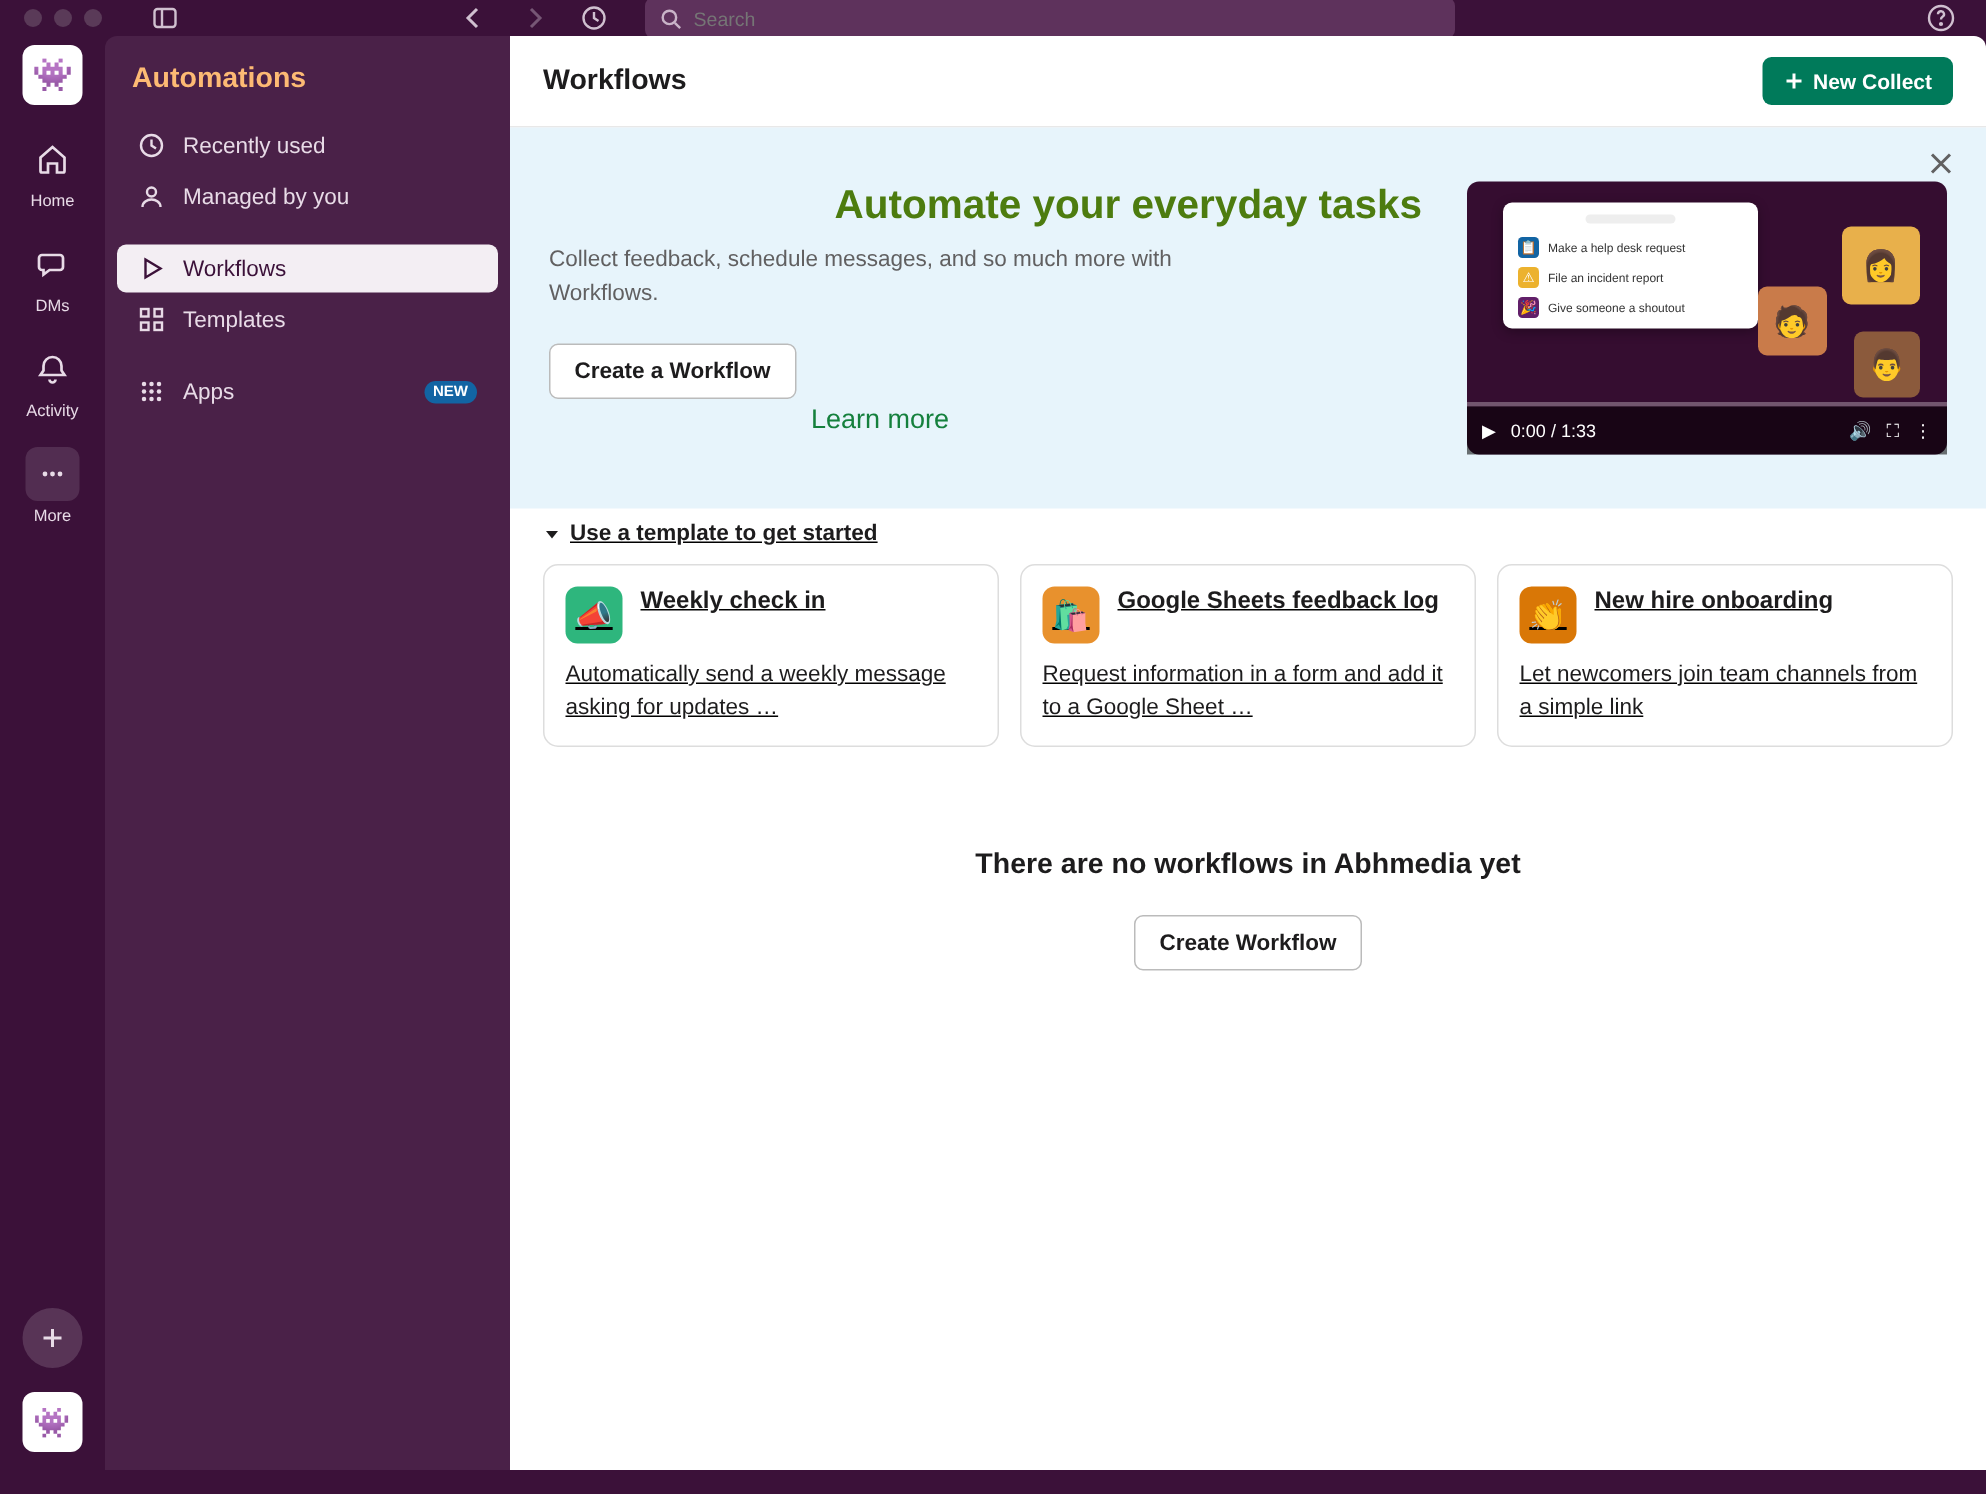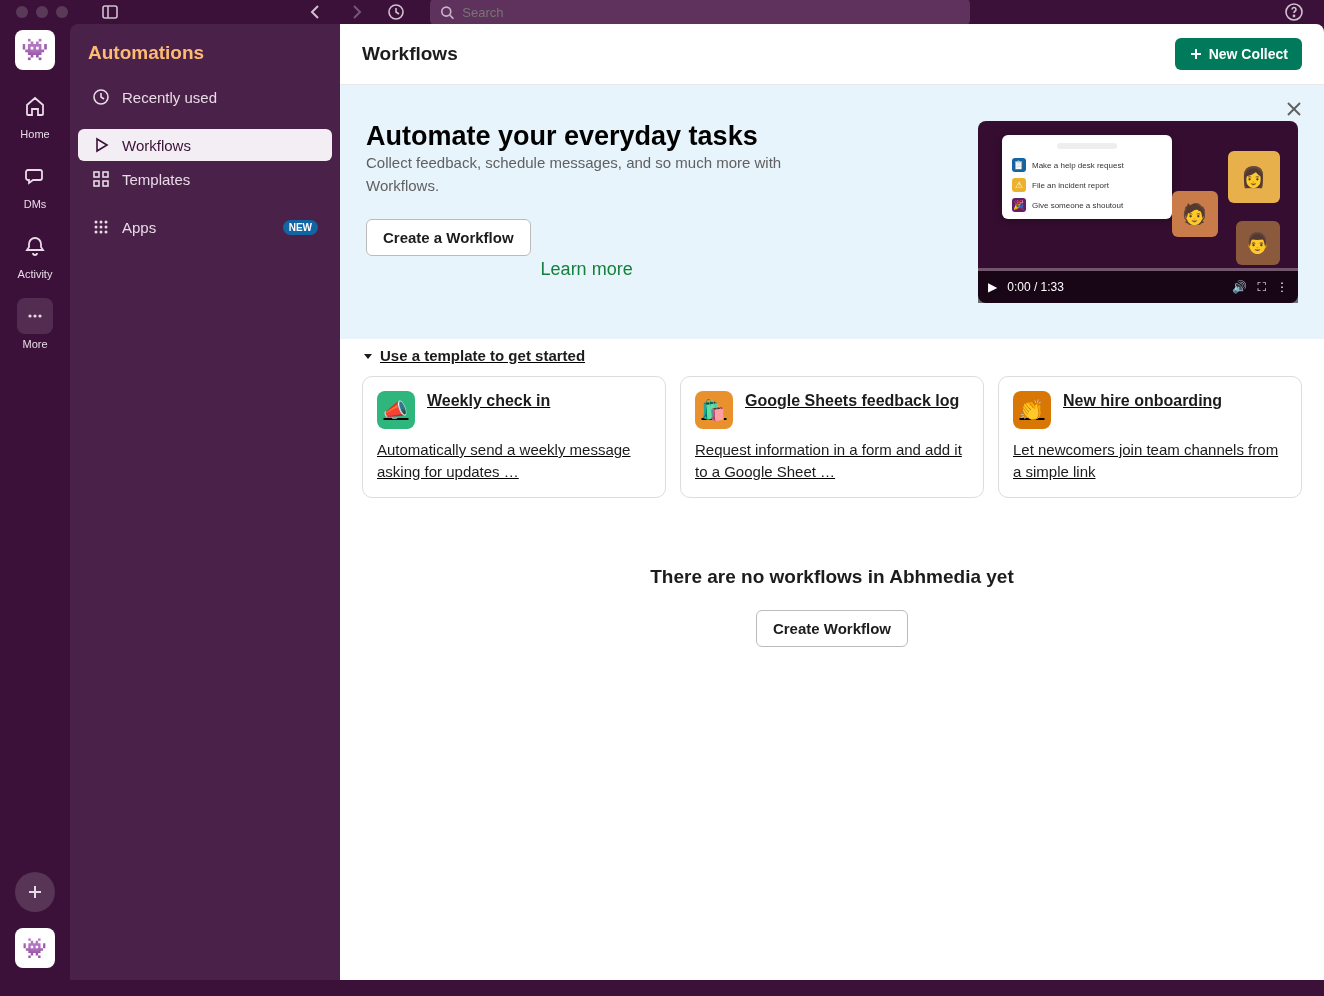--- a/index.html
+++ b/index.html
@@ -27,21 +27,21 @@
 .sb-item.active { background: #f3eef3; color:#3b1139; font-weight:500;}
 .sb-item .sbi-icon { width:18px; display:flex; justify-content:center;}
 .sb-badge { margin-left:auto; background:#1264a3; color:#fff; font-size:10px; font-weight:700; padding:2px 6px; border-radius:8px;}
 .sb-gap { height: 14px; }
 .main { flex:1; background:#fff; border-top-right-radius:8px; display:flex; flex-direction:column; overflow:hidden;}
 .main-header { display:flex; align-items:center; justify-content:space-between; padding: 14px 22px; border-bottom:1px solid #e8e8e8;}
 .main-header h1 { font-size:19px; font-weight:800; color:#1d1c1d;}
 .btn-primary { background:#007a5a; color:#fff; border:none; border-radius:6px; padding:8px 14px; font-size:14px; font-weight:700; display:flex; align-items:center; gap:6px; cursor:pointer;}
 .hero { background:#e7f4fb; padding: 36px 26px 36px 26px; display:flex; gap:30px; position:relative;}
 .hero-left { flex:1; }
-.hero-left h2 { font-size:27px; font-weight:800; color:#000000; }
+.hero-left h2 { font-size:27px; font-weight:800; color:#4d7c0f; margin-bottom:10px;text-align:right;}
 .hero-left p { font-size:15px; color:#616061; line-height:1.5; max-width:420px; margin-bottom:22px;}
 .hero-actions { display:flex; align-items:flex-start; gap:10px;}
 .btn-outline { background:#fff; border:1px solid #bbb; border-radius:6px; padding:9px 16px; font-size:15px; font-weight:700; color:#1d1c1d; cursor:pointer;}
 .link { color:#15803d; font-size:18px; cursor:pointer;margin-top:40px;}
 .hero-close { position:absolute; top:14px; right:20px; color:#616061; cursor:pointer;}
 .video-mock { width:320px; height:182px; background:#350d30; border-radius:8px; position:relative; padding:14px 0 0 24px;}
 .vm-card { width:170px; background:#fff; border-radius:6px; padding:8px 6px 4px; box-shadow:0 2px 8px rgba(0,0,0,0.3);}
 .vm-bar { height:6px; background:#eee; border-radius:3px; margin:0 auto 6px; width:60px;}
 .vm-row { display:flex; align-items:center; gap:6px; padding:3px 4px; font-size:8px; color:#333;}
 .vm-ic { width:14px; height:14px; border-radius:3px; display:flex; align-items:center; justify-content:center; font-size:9px;}
@@ -161,20 +161,29 @@
     <div class="sb-title">Automations</div>
     <div class="sb-item">
       <span class="sbi-icon">
           <svg width="18" height="18" viewBox="0 0 18 18" fill="none" stroke="currentColor" stroke-width="1.6">
             <circle cx="9" cy="9" r="7"></circle>
             <path d="M9 5v4l3 2"></path>
           </svg>
         </span>
       <span>Recently used</span>
     </div>
+    <div class="sb-item">
+      <span class="sbi-icon">
+          <svg width="18" height="18" viewBox="0 0 18 18" fill="none" stroke="currentColor" stroke-width="1.6">
+            <circle cx="9" cy="6" r="3"></circle>
+            <path d="M3 16c0-3 3-5 6-5s6 2 6 5"></path>
+          </svg>
+        </span>
+      <span>Managed by you</span>
+    </div>
     <div class="sb-gap"></div>
     <div class="sb-item active">
       <span class="sbi-icon">
           <svg width="18" height="18" viewBox="0 0 18 18" fill="none" stroke="currentColor" stroke-width="1.6">
             <path d="M5 3l10 6-10 6V3z"></path>
           </svg>
         </span>
       <span>Workflows</span>
     </div>
     <div class="sb-item">

